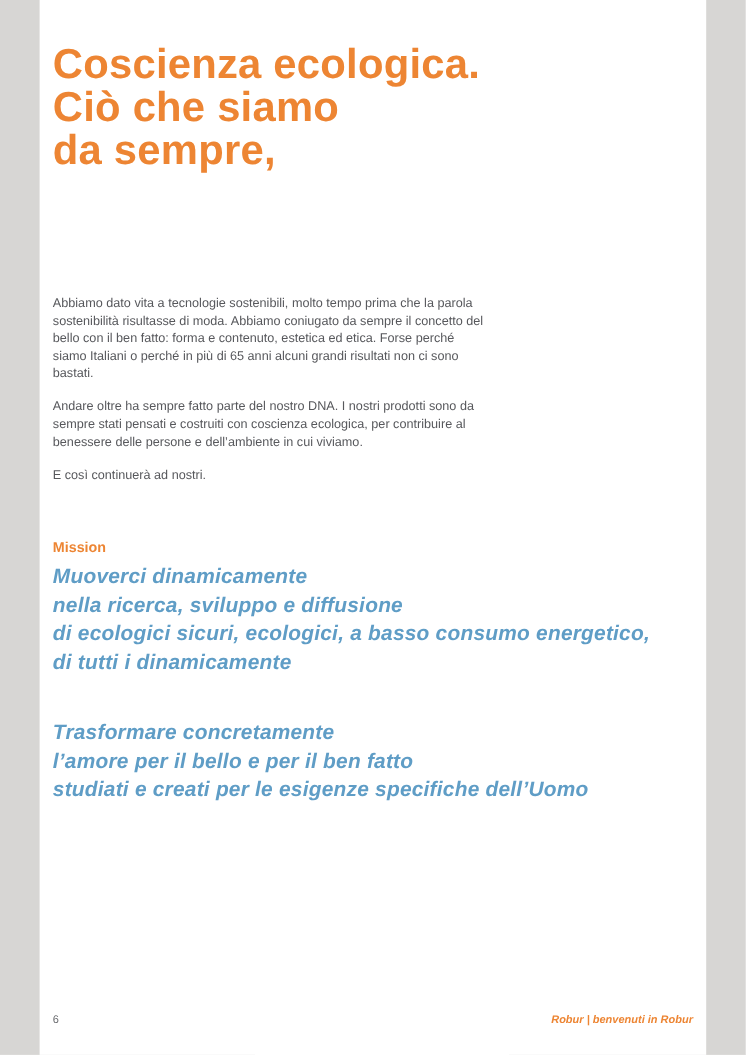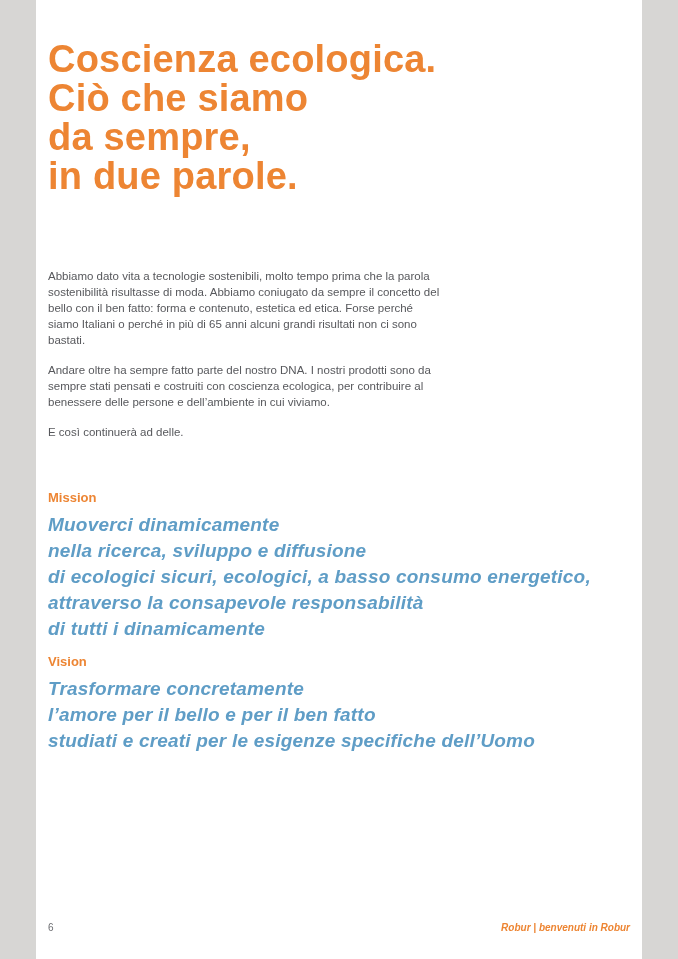--- a/index.html
+++ b/index.html
@@ -95,42 +95,39 @@
 <body>
 
 <div class="canvas">
   <div class="edge edge-left"></div>
   <div class="edge edge-right"></div>
 
   <h1 class="heading">
     <span class="h-line">Coscienza ecologica.</span>
     <span class="h-line">Ciò che siamo</span>
     <span class="h-line">da sempre,</span>
-    <span class="h-line">in due parole.</span>
   </h1>
 
   <div class="intro">
     <p>Abbiamo dato vita a tecnologie sostenibili, molto tempo prima che la parola sostenibilità risultasse di moda. Abbiamo coniugato da sempre il concetto del bello con il ben fatto: forma e contenuto, estetica ed etica. Forse perché siamo Italiani o perché in più di 65 anni alcuni grandi risultati non ci sono bastati.</p>
     <p>Andare oltre ha sempre fatto parte del nostro DNA. I nostri prodotti sono da sempre stati pensati e costruiti con coscienza ecologica, per contribuire al benessere delle persone e dell’ambiente in cui viviamo.</p>
-    <p>E così continuerà ad delle.</p>
+    <p>E così continuerà ad nostri.</p>
   </div>
 
   <section class="statement-section mission">
     <div class="section-label">Mission</div>
     <div class="statement">
       <span class="s-line">Muoverci dinamicamente</span>
       <span class="s-line">nella ricerca, sviluppo e diffusione</span>
       <span class="s-line">di ecologici sicuri, ecologici, a basso consumo energetico,</span>
-      <span class="s-line">attraverso la consapevole responsabilità</span>
       <span class="s-line">di tutti i dinamicamente</span>
     </div>
   </section>
 
   <section class="statement-section vision">
-    <div class="section-label">Vision</div>
     <div class="statement">
       <span class="s-line">Trasformare concretamente</span>
       <span class="s-line">l’amore per il bello e per il ben fatto</span>
       <span class="s-line">studiati e creati per le esigenze specifiche dell’Uomo</span>
     </div>
   </section>
 
   <div class="footer">
     <span class="page-number">6</span>
     <span class="footer-brand">Robur | benvenuti in Robur</span>

